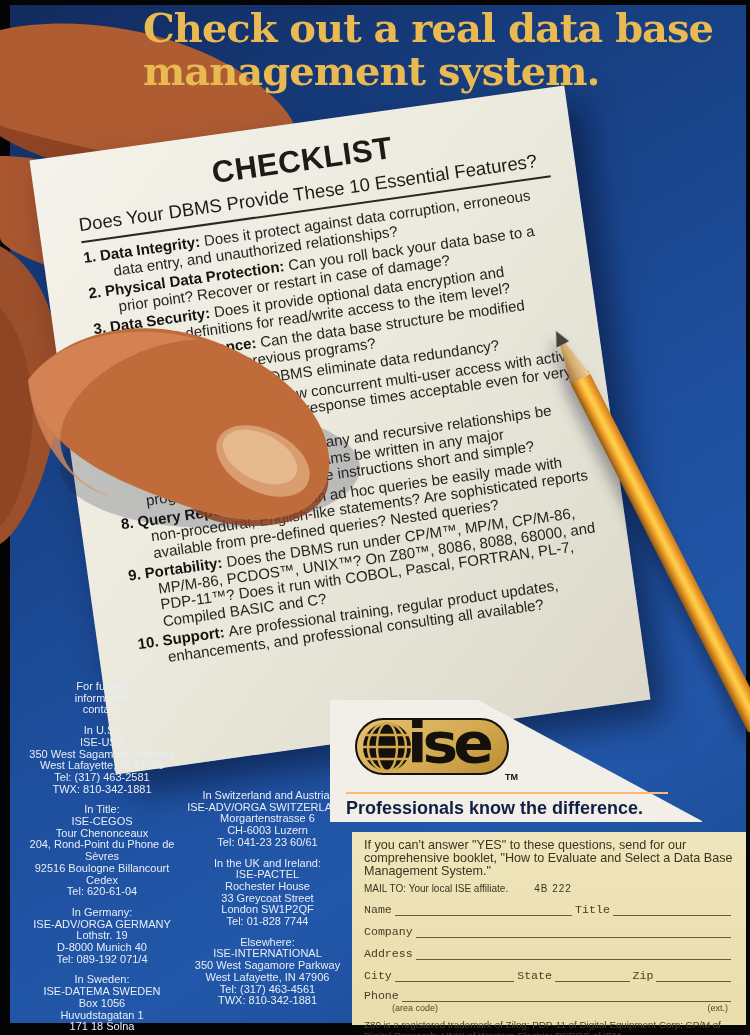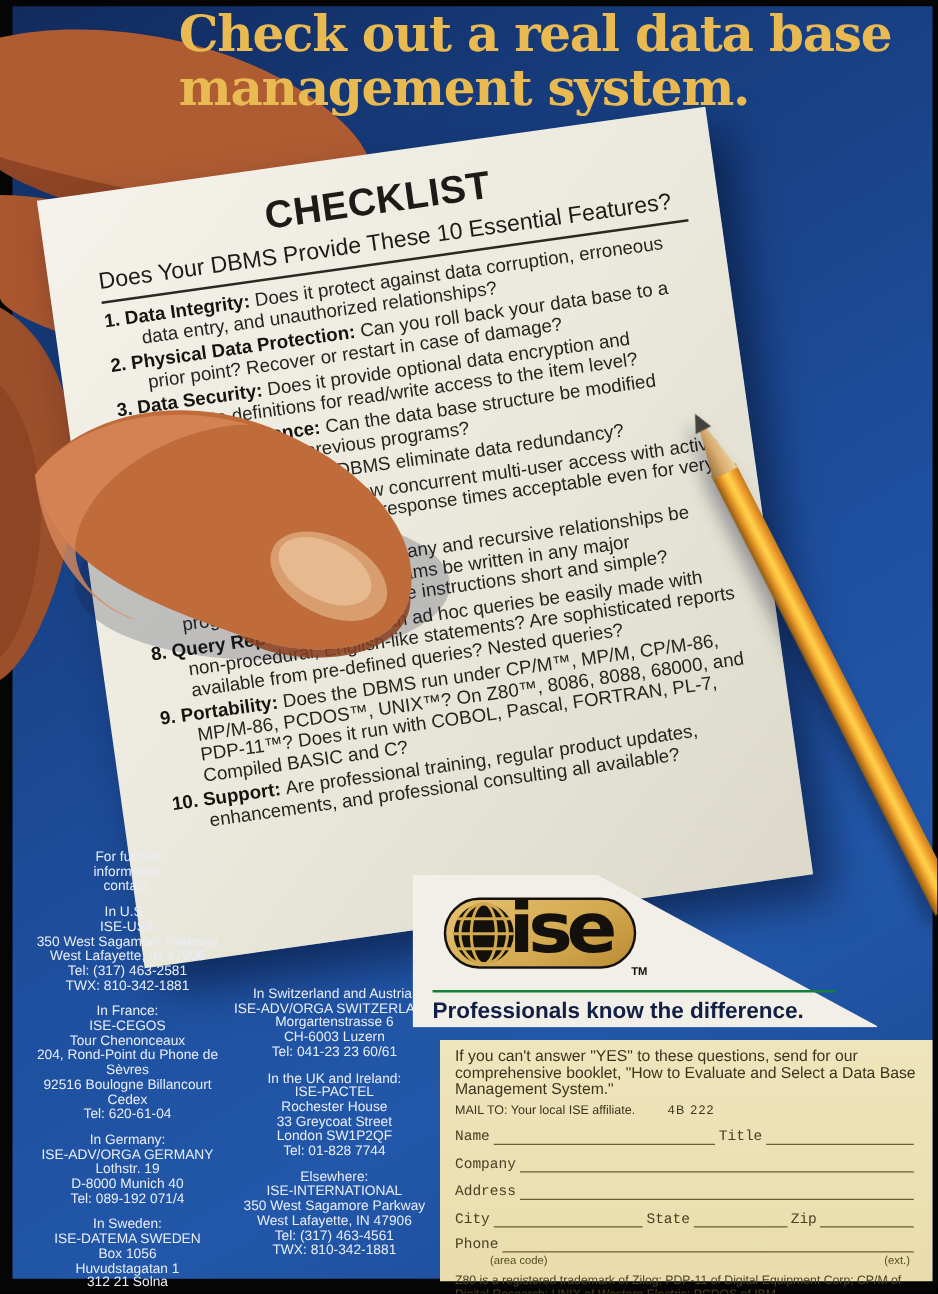--- a/index.html
+++ b/index.html
@@ -49,21 +49,21 @@
         clip-path:polygon(0 0,148px 0,372px 121px,372px 122px,0 122px);}
   .logo{position:absolute;left:355px;top:716px;z-index:5;width:200px;height:66px;}
   .logo .pill{position:absolute;left:0;top:2px;width:154px;height:57px;border-radius:29px;
         background:linear-gradient(145deg,#e6c171 0%,#d3a94f 60%,#b98c34 100%);
         border:2px solid #14110c;box-sizing:border-box;}
   .logo .ise{position:absolute;left:52px;top:-8px;font-family:"DejaVu Sans",sans-serif;
         font-weight:bold;font-size:60px;letter-spacing:-5px;color:#14110c;
         transform:scaleY(.92);}
   .logo .tm{position:absolute;left:150px;top:56px;font-size:9px;font-weight:bold;color:#14110c;}
   .tagline{position:absolute;left:346px;top:792px;width:322px;z-index:5;
-        border-top:2px solid #15803d;padding-top:4px;
+        border-top:2px solid #fdba74;padding-top:4px;
         font-size:18px;font-weight:bold;color:#121f45;}
   .consortium{position:absolute;left:577px;top:711px;width:166px;z-index:4;
         font-size:12.5px;line-height:14.2px;font-weight:bold;color:#f2f4fa;}
   
   .coupon{position:absolute;left:352px;top:832px;width:394px;height:193px;z-index:5;
         background:linear-gradient(180deg,#efe5bc 0%,#eadcab 100%);
         padding:7px 12px 0 12px;box-sizing:border-box;color:#3a321c;}
   .coupon .intro{font-size:12.6px;line-height:12.8px;color:#3c341e;}
   .mailrow{display:flex;font-size:10px;margin-top:6px;color:#3c341e;text-align:right;}
   .mailrow .code{margin-left:26px;letter-spacing:1px;}
@@ -132,40 +132,40 @@
       </div>
   <div class="cgroup">
         <div>In U.S.:</div>
         <div>ISE-USA</div>
         <div>350 West Sagamore Parkway</div>
         <div>West Lafayette, IN 47906</div>
         <div>Tel: (317) 463-2581</div>
         <div>TWX: 810-342-1881</div>
       </div>
       <div class="cgroup">
-        <div>In France:</div>
+        <div>In Title:</div>
         <div>ISE-CEGOS</div>
         <div>Tour Chenonceaux</div>
         <div>204, Rond-Point du Phone de Sèvres</div>
         <div>92516 Boulogne Billancourt Cedex</div>
         <div>Tel: 620-61-04</div>
       </div>
       <div class="cgroup">
         <div>In Germany:</div>
         <div>ISE-ADV/ORGA GERMANY</div>
         <div>Lothstr. 19</div>
         <div>D-8000 Munich 40</div>
         <div>Tel: 089-192 071/4</div>
       </div>
       <div class="cgroup">
         <div>In Sweden:</div>
         <div>ISE-DATEMA SWEDEN</div>
         <div>Box 1056</div>
         <div>Huvudstagatan 1</div>
-        <div>312 21 Solna</div>
+        <div>171 18 Solna</div>
       </div>
     </div>
   <div class="contacts" id="contact-col2">
       <div class="cgroup">
         <div>In Switzerland and Austria:</div>
         <div>ISE-ADV/ORGA SWITZERLAND</div>
         <div>Morgartenstrasse 6</div>
         <div>CH-6003 Luzern</div>
         <div>Tel: 041-23 23 60/61</div>
       </div>

